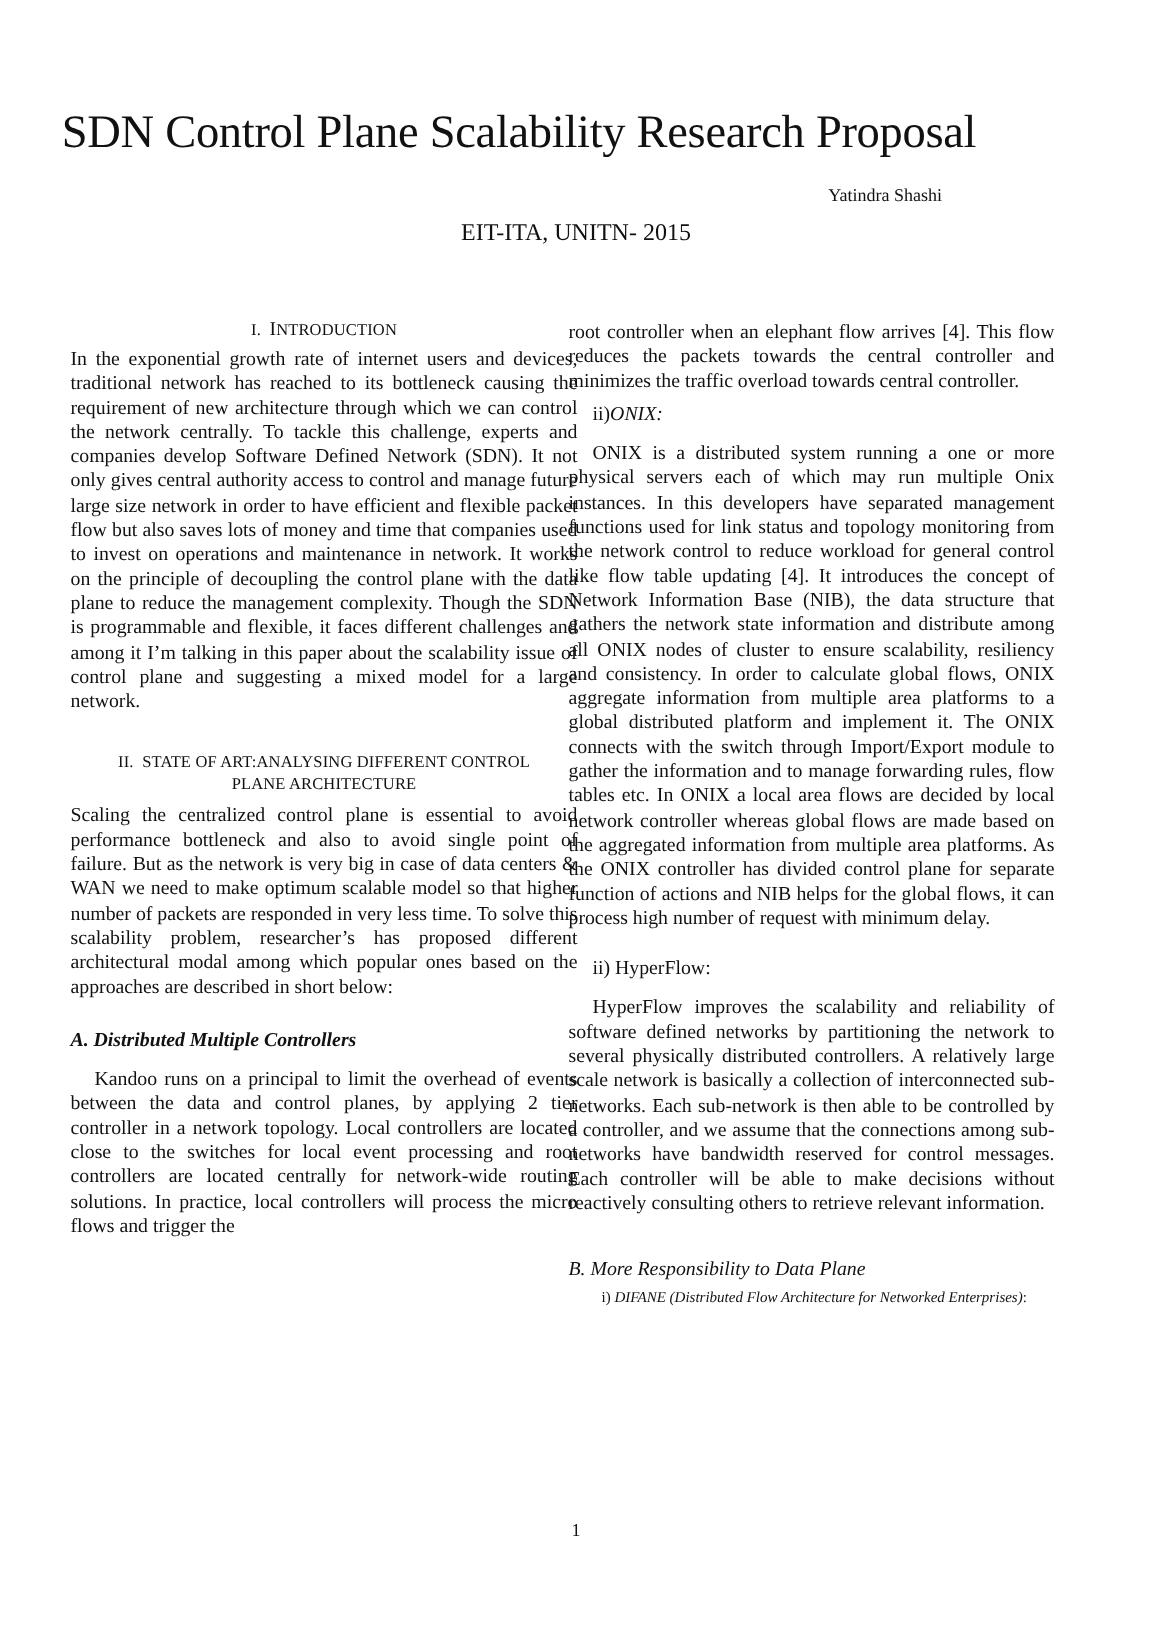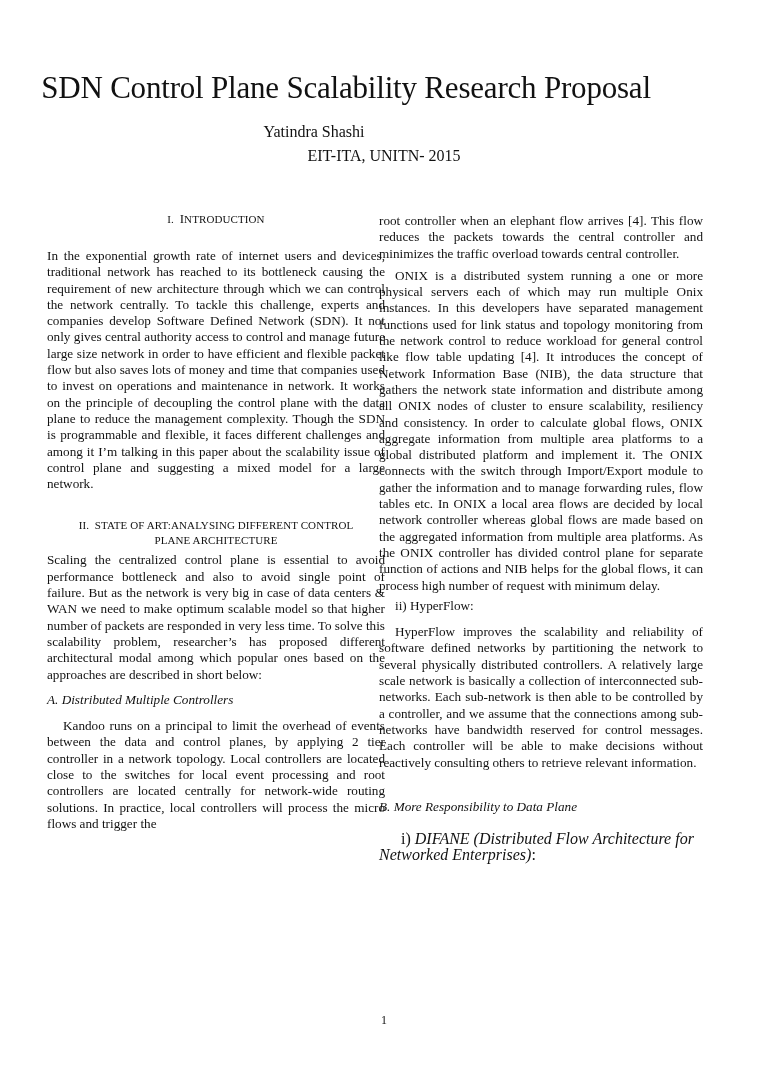--- a/index.html
+++ b/index.html
@@ -1,20 +1,20 @@
 <!DOCTYPE html>
 <html><head>
   <meta charset="utf-8">
   <style>
     html, body { margin: 0; padding: 0; background: #ffffff; }
     body { width: 768px; height: 1086px; position: relative; overflow: hidden;
            font-family: "Liberation Serif", "DejaVu Serif", serif; color: #111; }
     .title { position: absolute; top: 70px; left: 0; width: 692px; text-align: center;
              font-size: 31px; letter-spacing: -0.2px; }
-    .author { position: absolute; top: 123px; left: 0; width: 628px; text-align: center; font-size: 16px; }
+    .author { position: absolute; top: 123px; left: 0; width: 628px; text-align: right; font-size: 12px; }
     .affil { position: absolute; top: 147px; left: 0; width: 768px; text-align: center; font-size: 16px; }
     .col { position: absolute; top: 211px; width: 338px; font-size: 13.2px; line-height: 16.3px; }
     .col.left { left: 47px; }
     .col.right { left: 379px; width: 324px; top: 213px; }
     .sec-head { text-align: center; font-size: 11px; letter-spacing: 0.1px; margin: 0 0 4px 0; line-height: 15px; }
     .sec-head .big { font-size: 13px; }
     p { margin: 0; text-align: justify; }
     .indent { text-indent: 16px; }
     .sub { font-style: italic; margin: 7px 0 4px 0; }
     .subsub { margin: 4px 0 4px 16px; }
@@ -24,45 +24,48 @@
     .page-num { position: absolute; top: 1013px; left: 0; width: 768px; text-align: center; font-size: 12px; }
   </style>
 </head>
 <body>
 
 <div class="title">SDN Control Plane Scalability Research Proposal</div>
 <div class="author">Yatindra Shashi</div>
 <div class="affil">EIT-ITA, UNITN- 2015</div>
 
 <div class="col left">
-  <div class="sec-head" style="margin-bottom:21px;">
+  <div class="sec-head" style="margin-bottom:3px;">
     <span>I.</span>&nbsp;&nbsp;<span class="big">I</span><span>NTRODUCTION</span>
   </div>
   <p> In the exponential growth rate of internet users and devices, traditional network has reached to its bottleneck causing the requirement of new architecture through which we can control the network centrally. To tackle this challenge, experts and companies develop Software Defined Network (SDN). It not only gives central authority access to control and manage future large size network in order to have efficient and flexible packet flow but also saves lots of money and time that companies used to invest on operations and maintenance in network. It works on the principle of decoupling the control plane with the data plane to reduce the management complexity. Though the SDN is programmable and flexible, it faces different challenges and among it I’m talking in this paper about the scalability issue of control plane and suggesting a mixed model for a large network.</p>
 
   <div class="gap-lg"></div>
   <div class="sec-head" style="margin-top:2px;">
     <span>II.</span>&nbsp;&nbsp;<span>STATE OF ART:ANALYSING DIFFERENT CONTROL</span><br>
     <span>PLANE ARCHITECTURE</span>
   </div>
   <p>Scaling the centralized control plane is essential to avoid performance bottleneck and also to avoid single point of failure. But as the network is very big in case of data centers &amp; WAN we need to make optimum scalable model so that higher number of packets are responded in very less time. To solve this scalability problem, researcher’s has proposed different architectural modal among which popular ones based on the approaches are described in short below:</p>
 
-  <div class="sub" style="margin-top:9px;">A.   Distributed Multiple Controllers</div>
+  <div class="sub" style="margin-top:19px;font-weight:bold;">A.   Distributed Multiple Controllers</div>
   <div class="gap"></div>
   <p class="indent">Kandoo runs on a principal to limit the overhead of events between the data and control planes, by applying 2 tier controller in a network topology. Local controllers are located close to the switches for local event processing and root controllers are located centrally for network-wide routing solutions. In practice, local controllers will process the micro flows and trigger the</p>
 </div>
 
 <div class="col right">
   <p>root controller when an elephant flow arrives [4]. This flow reduces the packets towards the central controller and minimizes the traffic overload towards central controller.</p>
+  <div class="subsub" style="margin-top:6px;">
+    <span>ii)</span><i>ONIX:</i>
+  </div>
   <div class="gap"></div>
   <p class="indent">ONIX is a distributed system running a one or more physical servers each of which may run multiple Onix instances. In this developers have separated management functions used for link status and topology monitoring from the network control to reduce workload for general control like flow table updating [4]. It introduces the concept of Network Information Base (NIB), the data structure that gathers the network state information and distribute among all ONIX nodes of cluster to ensure scalability, resiliency and consistency. In order to calculate global flows, ONIX aggregate information from multiple area platforms to a global distributed platform and implement it. The ONIX connects with the switch through Import/Export module to gather the information and to manage forwarding rules, flow tables etc. In ONIX a local area flows are decided by local network controller whereas global flows are made based on the aggregated information from multiple area platforms. As the ONIX controller has divided control plane for separate function of actions and NIB helps for the global flows, it can process high number of request with minimum delay.</p>
 
-  <div class="subsub" style="margin-top:4px;">ii) HyperFlow:</div>
+  <div class="subsub" style="margin-top:17px;">ii) HyperFlow:</div>
   <div class="gap"></div>
   <p class="indent">HyperFlow improves the scalability and reliability of software defined networks by partitioning the network to several physically distributed controllers. A relatively large scale network is basically a collection of interconnected sub-networks. Each sub-network is then able to be controlled by a controller, and we assume that the connections among sub-networks have bandwidth reserved for control messages. Each controller will be able to make decisions without reactively consulting others to retrieve relevant information.</p>
 
   <div class="sub" style="margin-top:28px;">B.  More Responsibility to Data Plane</div>
-  <div style="font-size:16px; margin:16px 0 0 0; text-indent:22px;">
+  <div style="font-size:10px; margin:4px 0 0 0; text-indent:22px;">
     <span>i) </span><i>DIFANE (Distributed Flow Architecture for Networked Enterprises)</i><span>:</span>
   </div>
 </div>
 
 <div class="page-num">1</div>
 
 </body></html>

